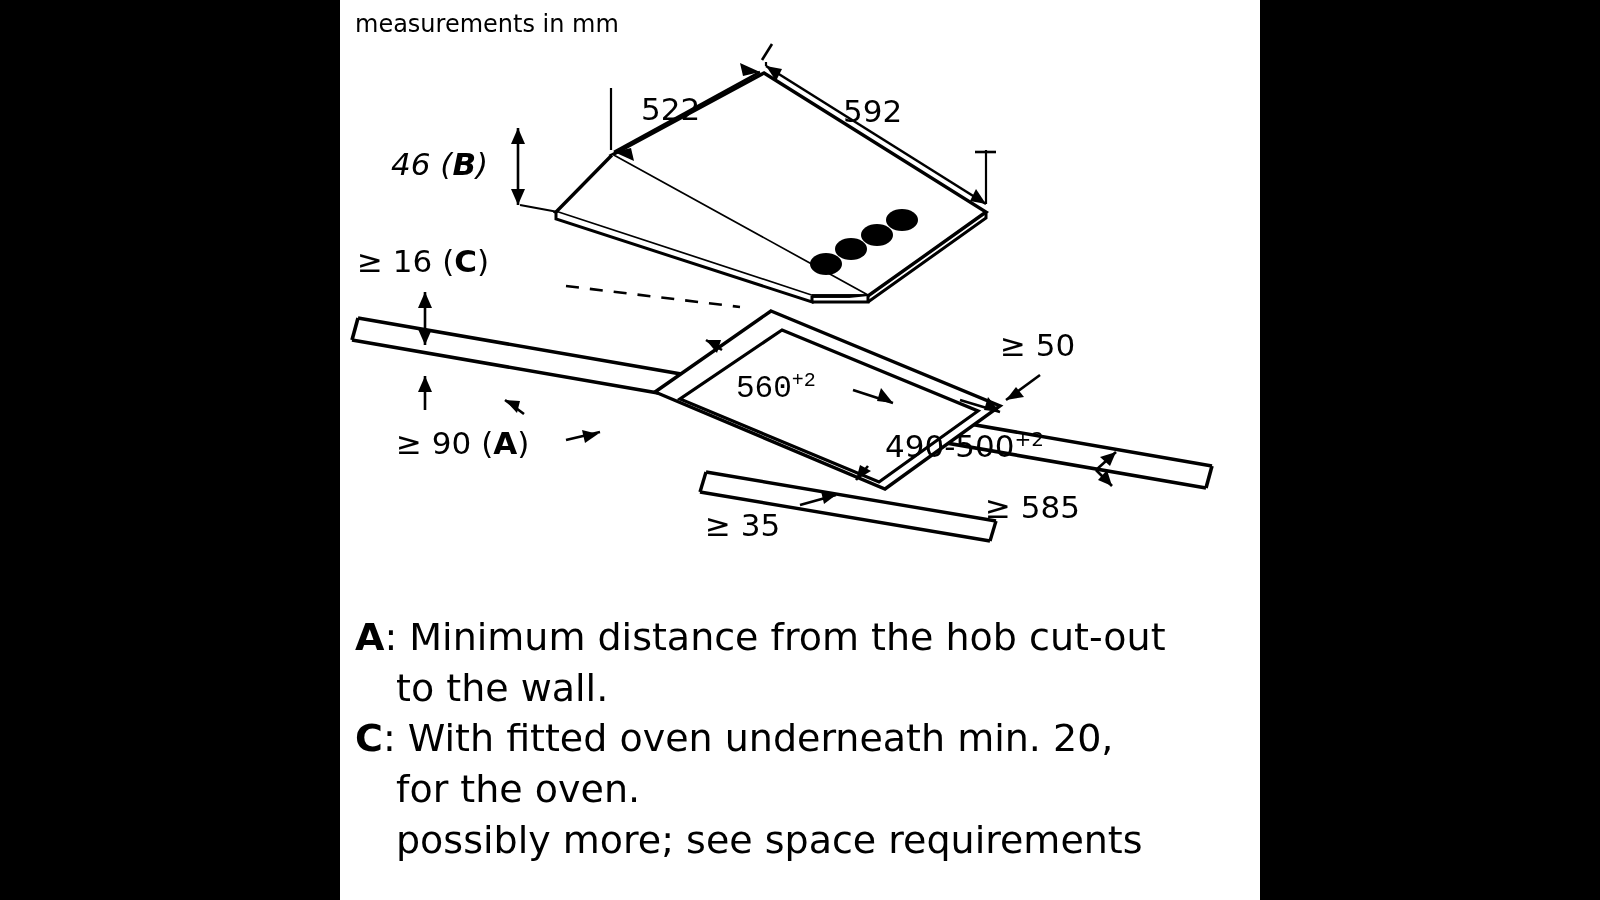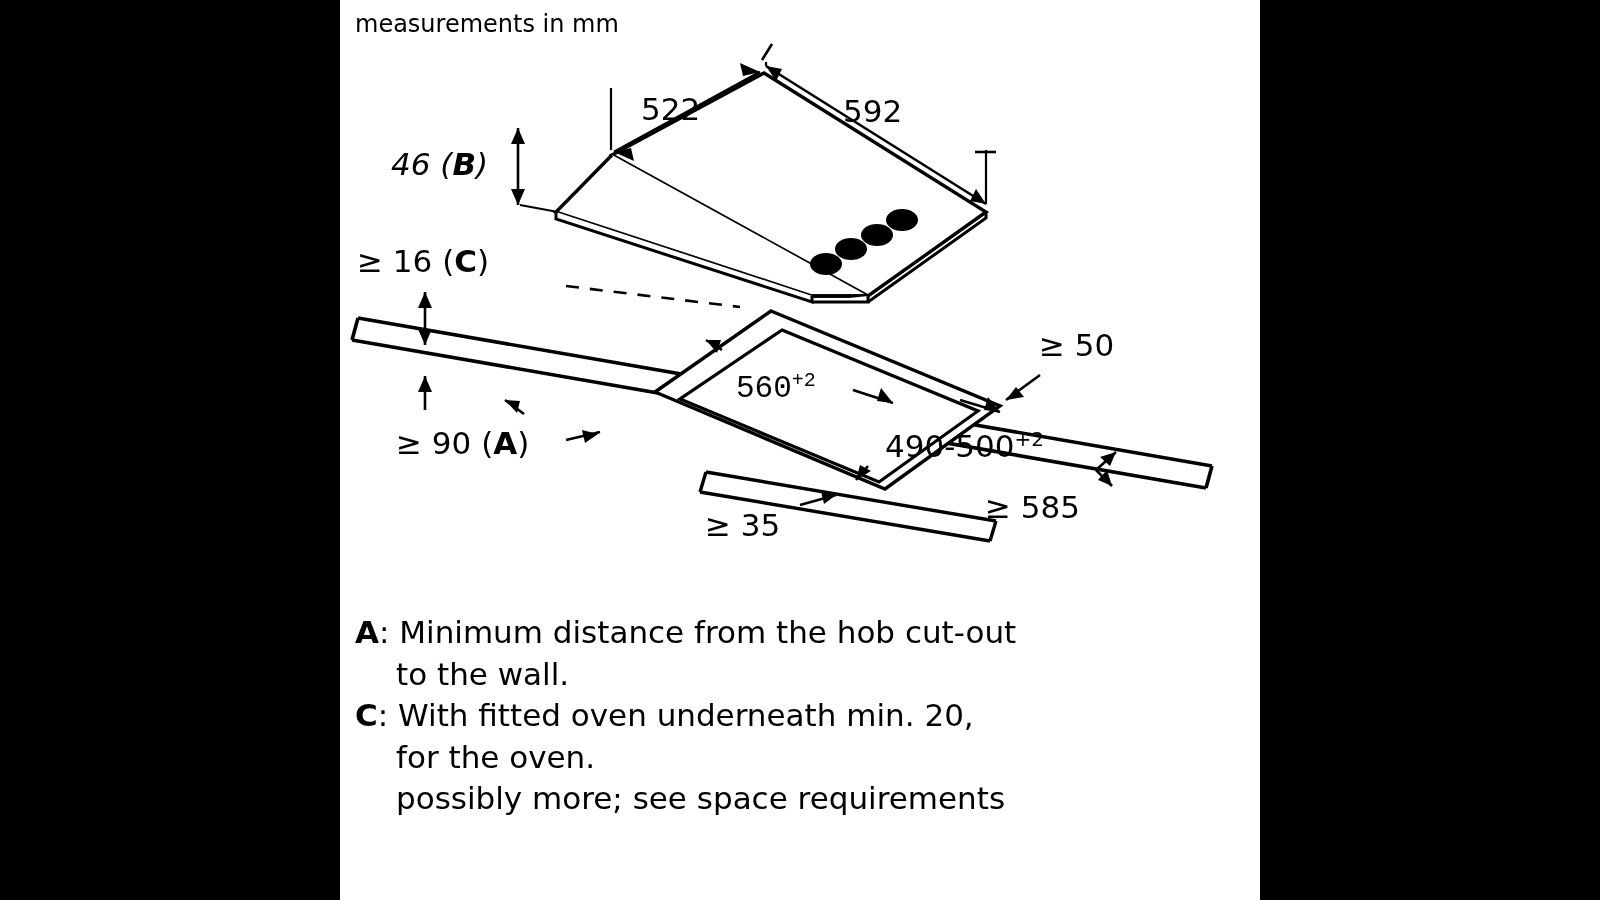--- a/index.html
+++ b/index.html
@@ -52,21 +52,21 @@
   }
   .sup {
     font-size: 20px;
     vertical-align: super;
   }
   .legend {
     position: absolute;
     left: 355px;
     top: 612px;
     width: 830px;
-    font-size: 31px;
+    font-size: 38px;
     color: #000;
   }
   .legend-row {
     display: block;
     margin: 0 0 1px 0;
     line-height: 1.32;
   }
   .legend-row .key {
     font-weight: bold;
   }
@@ -204,21 +204,21 @@
   </div>
 
   <div class="lbl dim" style="left:736px; top:370px;font-family:Liberation Mono, monospace;">
     <span>560</span><span class="sup">+2</span>
   </div>
 
   <div class="lbl dim" style="left:885px; top:429px;">
     <span>490-500</span><span class="sup">+2</span>
   </div>
 
-  <div class="lbl dim" style="left:1000px; top:329px;margin-left:39px;">≥ 50</div>
+  <div class="lbl dim" style="left:1000px; top:329px;">≥ 50</div>
   <div class="lbl dim" style="left:705px; top:509px;">≥ 35</div>
   <div class="lbl dim" style="left:985px; top:491px;">≥ 585</div>
 
   <div class="legend">
     <span class="legend-row"><span class="key">A</span><span class="txt">: Minimum distance from the hob cut-out</span></span>
     <span class="legend-indent">to the wall.</span>
     <span class="legend-row"><span class="key">C</span><span class="txt">: With fitted oven underneath min. 20,</span></span>
     <span class="legend-indent">for the oven.</span>
     <span class="legend-indent">possibly more; see space requirements</span>
   </div>

